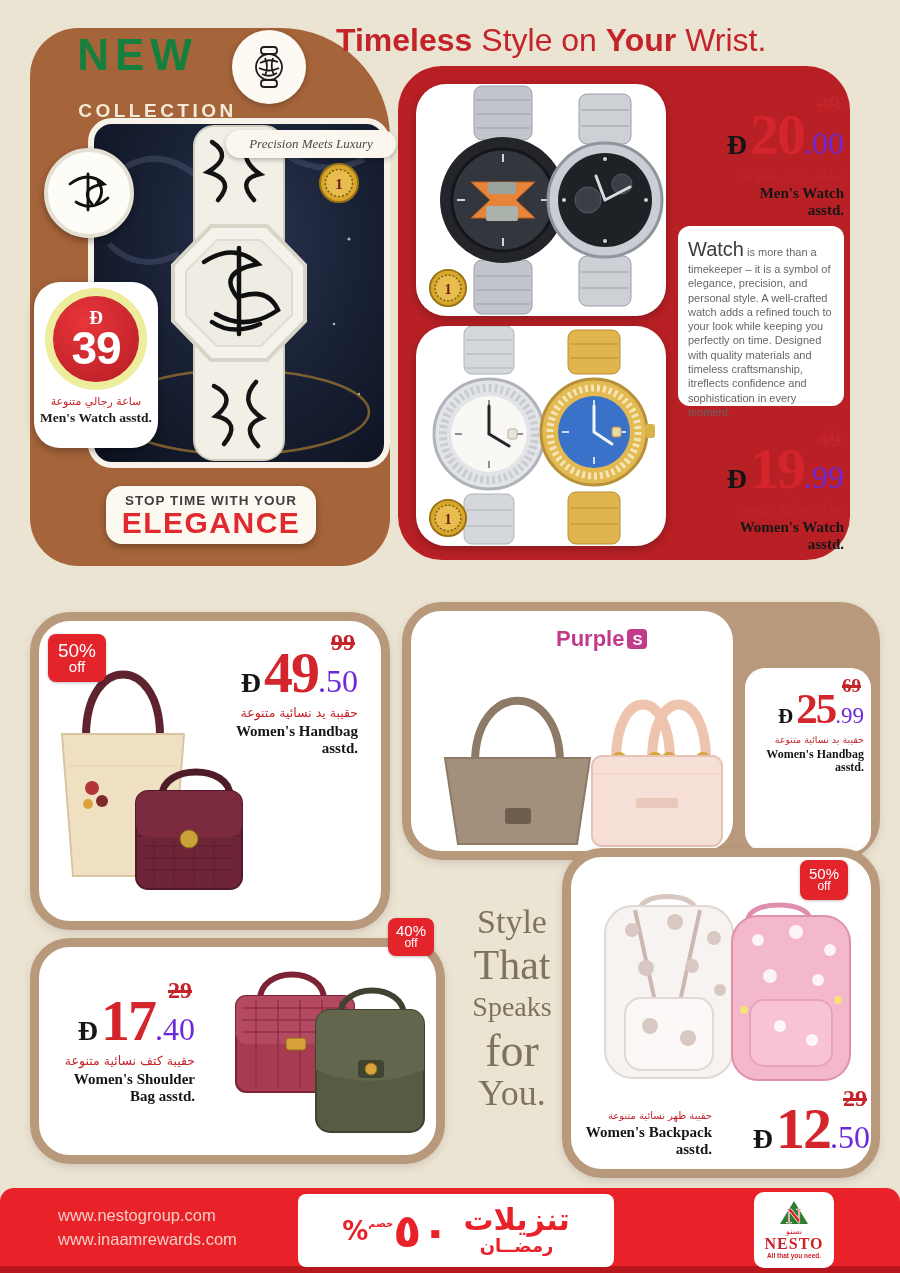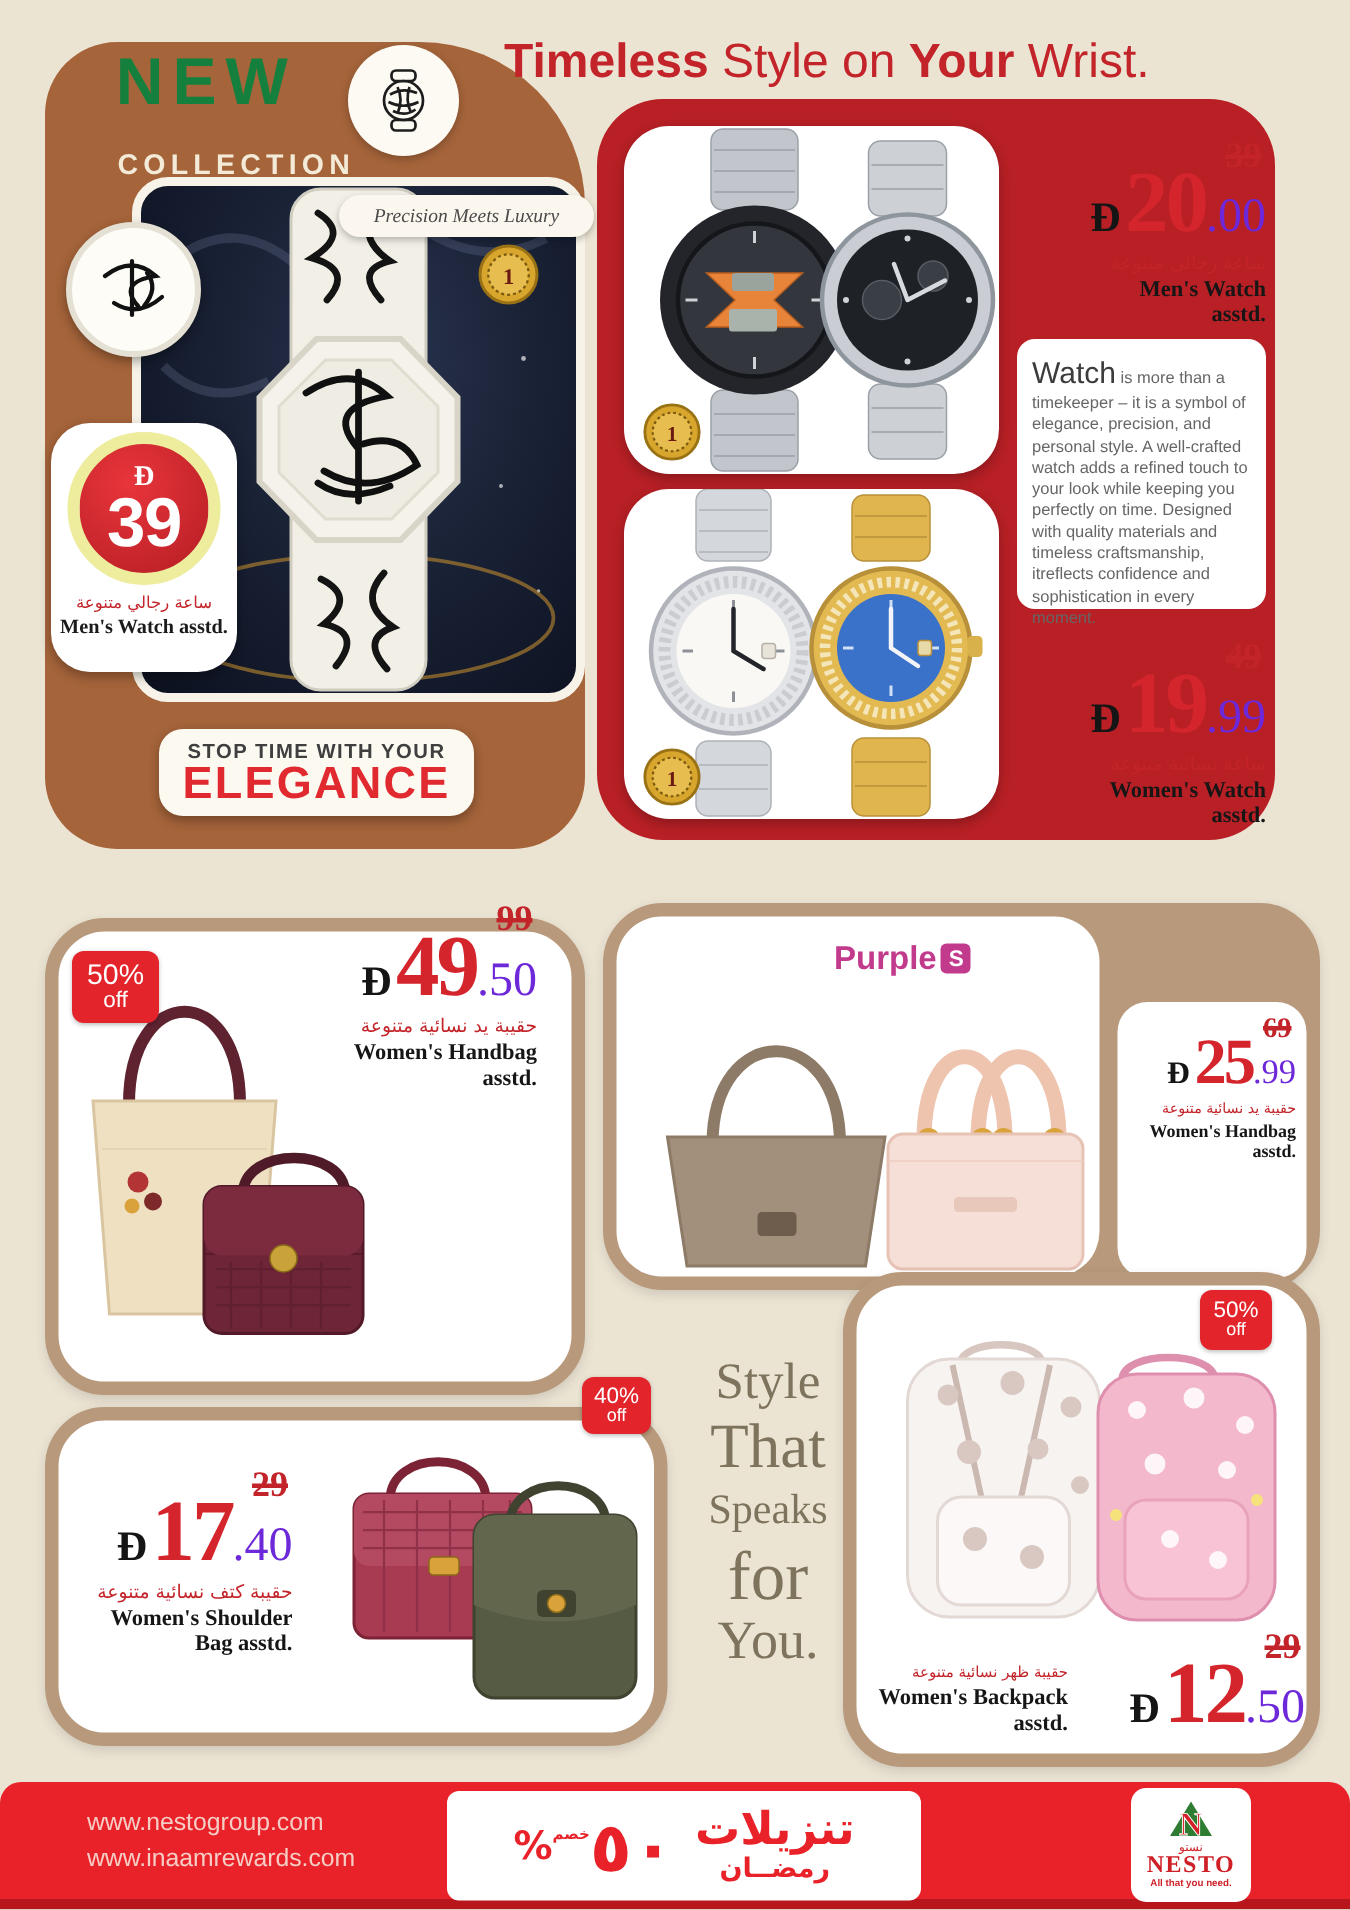--- a/index.html
+++ b/index.html
@@ -357,21 +357,21 @@
       <path d="M118,160 C118,128 186,128 186,160" fill="none" stroke="#4f1b28" stroke-width="7"></path>
       <rect x="92" y="155" width="106" height="98" rx="12" fill="#6e2537" stroke="#521a28" stroke-width="2"></rect>
       <path d="M92,200 h106" stroke="#521a28"></path>
       <rect x="92" y="155" width="106" height="46" rx="12" fill="#7c2b3f"></rect>
       <g stroke="#5d1f2f" stroke-width="1.5" opacity="0.8">
         <path d="M100,210 h90 M100,222 h90 M100,234 h90 M110,205 v45 M130,205 v45 M150,205 v45 M170,205 v45"></path>
       </g>
       <circle cx="145" cy="203" r="9" fill="#caa23a" stroke="#8a6a1a"></circle>
     </svg>
   </div>
-  <div class="abs price r" style="left:200px;top:601px;width:158px;z-index:3;">
+  <div class="abs price r" style="left:200px;top:630px;width:158px;z-index:3;">
     <span class="old">99</span>
     <span class="row"><span class="cur">Ɖ</span><span class="int">49</span><span class="dec">.50</span></span>
     <span class="ar">حقيبة يد نسائية متنوعة</span>
     <span class="en">
         <span>Women's Handbag</span>
         <span>asstd.</span>
       </span>
   </div>
 
   <div class="abs card card-b"></div>

